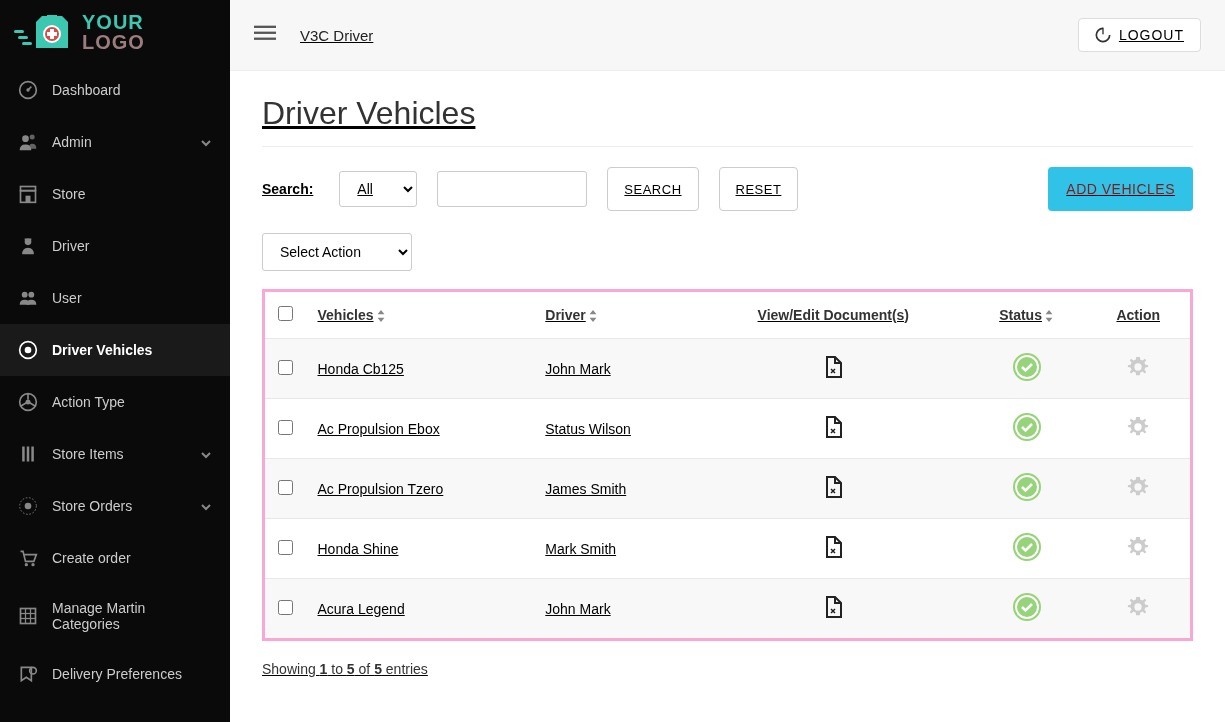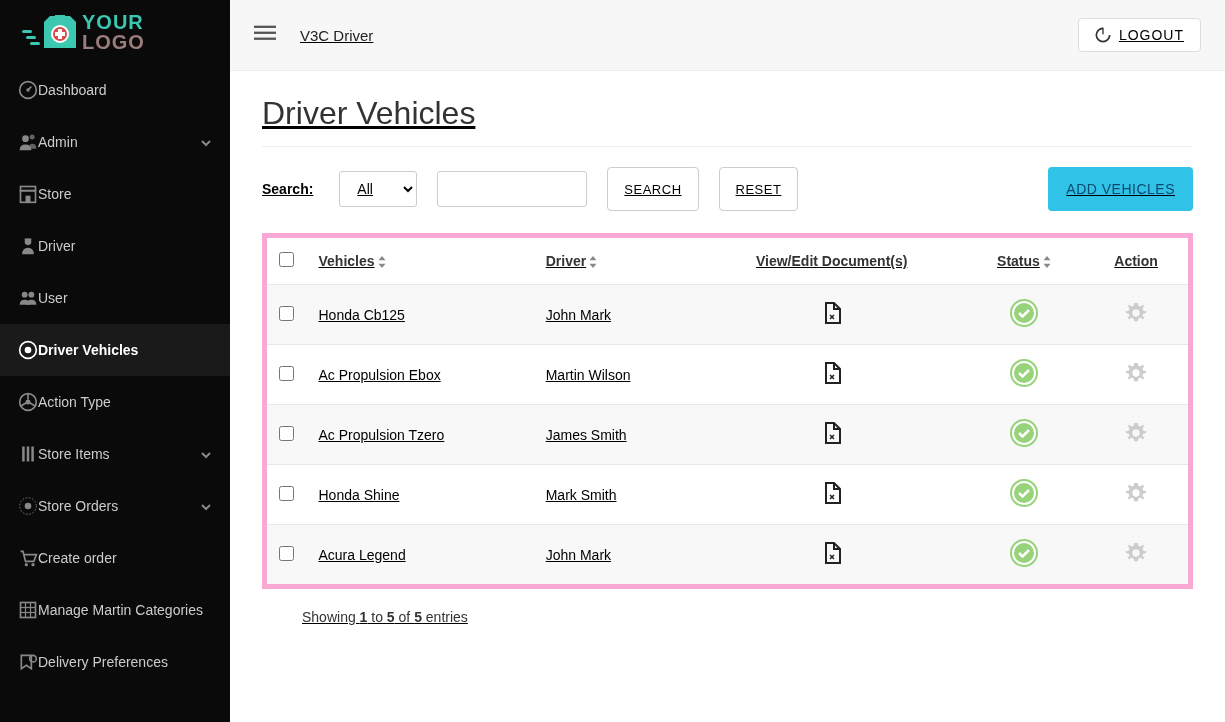--- a/index.html
+++ b/index.html
@@ -1,25 +1,25 @@
 <!DOCTYPE html>
 <html><head>
 <meta charset="utf-8">
 <style>
 * { margin: 0; padding: 0; box-sizing: border-box; font-family: Arial, sans-serif; }
 body { display: flex; height: 100vh; overflow: hidden; }
 
 
 .sidebar { width: 230px; background: #0a0a0a; color: #aaa; overflow-y: auto; flex-shrink: 0; }
-.logo-area { display: flex; align-items: flex-end; gap: 0; padding: 12px 22px; }
+.logo-area { display: flex; align-items: flex-end; gap: 8px; padding: 12px 14px; }
 .logo-svg { width: 60px; height: 40px; }
 .logo-text { display: flex; flex-direction: column; line-height: 1; }
 .logo-text .t1 { color: #3cc7b1; font-weight: bold; font-size: 20px; letter-spacing: 1px; }
 .logo-text .t2 { color: #9b7d7d; font-weight: bold; font-size: 20px; letter-spacing: 1px; }
-.nav-item { display: flex; align-items: center; padding: 16px 18px; cursor: pointer; font-size: 14px; color: #ccc; position: relative; }
+.nav-item { display: flex; align-items: center; gap: 14px; padding: 16px 18px; cursor: pointer; font-size: 14px; color: #ccc; position: relative; }
 .nav-item.active { background: #1a1a1a; color: #fff; font-weight: bold; }
 .nav-icon { width: 20px; height: 20px; display: flex; align-items: center; justify-content: center; flex-shrink: 0; }
 .nav-icon svg { width: 20px; height: 20px; fill: #888; }
 .nav-item.active .nav-icon svg { fill: #fff; }
 .chevron { margin-left: auto; width: 12px; height: 12px; }
 .chevron svg { width: 12px; height: 12px; fill: #888; }
 
 
 .main { flex: 1; display: flex; flex-direction: column; background: #fff; overflow-y: auto; text-decoration: underline; }
 .topbar { display: flex; align-items: center; padding: 18px 24px; background: #f7f7f7; border-bottom: 1px solid #eee; }
@@ -32,38 +32,38 @@
 .content { padding: 24px 32px; }
 .page-title { font-size: 32px; font-weight: 300; color: #333; padding-bottom: 14px; border-bottom: 1px solid #eee; margin-bottom: 20px; }
 
 .search-row { display: flex; align-items: center; gap: 20px; margin-bottom: 22px; flex-wrap: wrap; }
 .search-label { font-weight: bold; font-size: 14px; margin-right: 6px; }
 .sel, .inp { height: 36px; border: 1px solid #ccc; border-radius: 3px; padding: 0 13px; font-size: 14px; background: #fff; }
 .sel { min-width: 78px; }
 .sel-status { min-width: 130px; }
 .inp { width: 150px; }
 .btn { height: 44px; padding: 0 16px; border: 1px solid #ccc; border-radius: 4px; background: #fff; cursor: pointer; font-size: 13px; letter-spacing: 0.5px; }
-.btn-add { margin-left: auto; background: #31c3e7; color: #0c4a6e; border: none; padding: 0 18px; font-size: 14px; }
+.btn-add { margin-left: auto; background: #31c3e7; color: #7f1d1d; border: none; padding: 0 18px; font-size: 14px; }
 
 .action-sel { height: 38px; min-width: 150px; margin-bottom: 12px; }
 
 
-.tbl { width: 100%; border-collapse: collapse; border: 5px solid #f9a8d4; }
+.tbl { width: 100%; border-collapse: collapse; border: 3px solid #f9a8d4; margin-top: 6px; }
 .tbl th, .tbl td { padding: 14px 12px; text-align: left; font-size: 14px; border-bottom: 1px solid #e8e8e8; }
 .tbl th { background: #fff; font-weight: bold; color: #333; border-top: 1px solid #e8e8e8; }
 .tbl th.center, .tbl td.center { text-align: center; }
 .tbl tbody tr:nth-child(odd) { background: #f8f8f8; }
 .chk { width: 15px; height: 15px; cursor: pointer; }
 .sort-icon { display: inline-block; margin-left: 2px; }
 .sort-icon svg { width: 10px; height: 12px; fill: #888; vertical-align: middle; }
 .doc-icon svg { width: 24px; height: 24px; fill: none; stroke: #222; stroke-width: 2; cursor: pointer; }
 .status-icon svg { width: 28px; height: 28px; cursor: pointer; }
 .gear-icon svg { width: 22px; height: 22px; fill: #ccc; cursor: pointer; }
 
-.footer-text { margin-top: 20px; font-size: 14px; color: #333; margin-left: 40px; }
+.footer-text { margin-top: 20px; font-size: 14px; color: #333; }
 .footer-text b { font-weight: bold; }
 </style>
 </head>
 <body>
 
 <div class="sidebar">
   <div class="logo-area">
     <svg class="logo-svg" viewBox="0 0 60 40">
       <rect x="0" y="18" width="10" height="3" rx="1.5" fill="#3cc7b1"></rect>
       <rect x="4" y="24" width="10" height="3" rx="1.5" fill="#3cc7b1"></rect>
@@ -240,20 +240,21 @@
 
     <div class="search-row">
       <span class="search-label">Search:</span>
       <select class="sel"><option>All</option></select>
       <input class="inp" type="text" style="">
       <button class="btn">SEARCH</button>
       <button class="btn">RESET</button>
       <button class="btn btn-add">ADD VEHICLES</button>
     </div>
 
+    <select class="sel action-sel"><option>Select Action</option></select>
 
     <table class="tbl">
       <thead>
         <tr>
           <th class="center" style="width:42px"><input type="checkbox" class="chk" style=""></th>
           <th><span>Vehicles</span><span class="sort-icon"><svg viewBox="0 0 10 14">
                   <polygon points="5,0 9,5 1,5"></polygon>
                   <polygon points="5,14 9,9 1,9"></polygon>
                 </svg></span></th>
           <th><span>Driver</span><span class="sort-icon"><svg viewBox="0 0 10 14">
@@ -283,21 +284,21 @@
                   <circle cx="14" cy="14" r="10" fill="#96d37a"></circle>
                   <path d="M9 14 L12.5 17.5 L19 11" fill="none" stroke="#fff" stroke-width="2.5"></path>
                 </svg></span></td>
             <td class="center"><span class="gear-icon"><svg viewBox="0 0 24 24">
                   <path d="M12 8 A4 4 0 1 1 12 16 A4 4 0 1 1 12 8 M12 1 L14 1 L14.5 4 L17 5 L19.5 3 L21 4.5 L19 7 L20 9.5 L23 10 L23 12 L20 12.5 L19 15 L21 17.5 L19.5 19 L17 17 L14.5 18 L14 21 L12 21 L10 21 L9.5 18 L7 17 L4.5 19 L3 17.5 L5 15 L4 12.5 L1 12 L1 10 L4 9.5 L5 7 L3 4.5 L4.5 3 L7 5 L9.5 4 L10 1 Z" fill-rule="evenodd"></path>
                 </svg></span></td>
           </tr>
           <tr>
             <td class="center"><input type="checkbox" class="chk" style=""></td>
             <td>Ac Propulsion Ebox</td>
-            <td>Martin Wilson</td>
+            <td>Status Wilson</td>
             <td class="center"><span class="doc-icon"><svg viewBox="0 0 24 24">
                   <path d="M6 2 L14 2 L20 8 L20 22 L6 22 Z"></path>
                   <path d="M14 2 L14 8 L20 8"></path>
                   <path d="M10 14 L14 18 M14 14 L10 18" stroke="#222" stroke-width="1.5"></path>
                 </svg></span></td>
             <td class="center"><span class="status-icon"><svg viewBox="0 0 28 28">
                   <circle cx="14" cy="14" r="13" fill="#fff" stroke="#96d37a" stroke-width="2"></circle>
                   <circle cx="14" cy="14" r="10" fill="#96d37a"></circle>
                   <path d="M9 14 L12.5 17.5 L19 11" fill="none" stroke="#fff" stroke-width="2.5"></path>
                 </svg></span></td>

